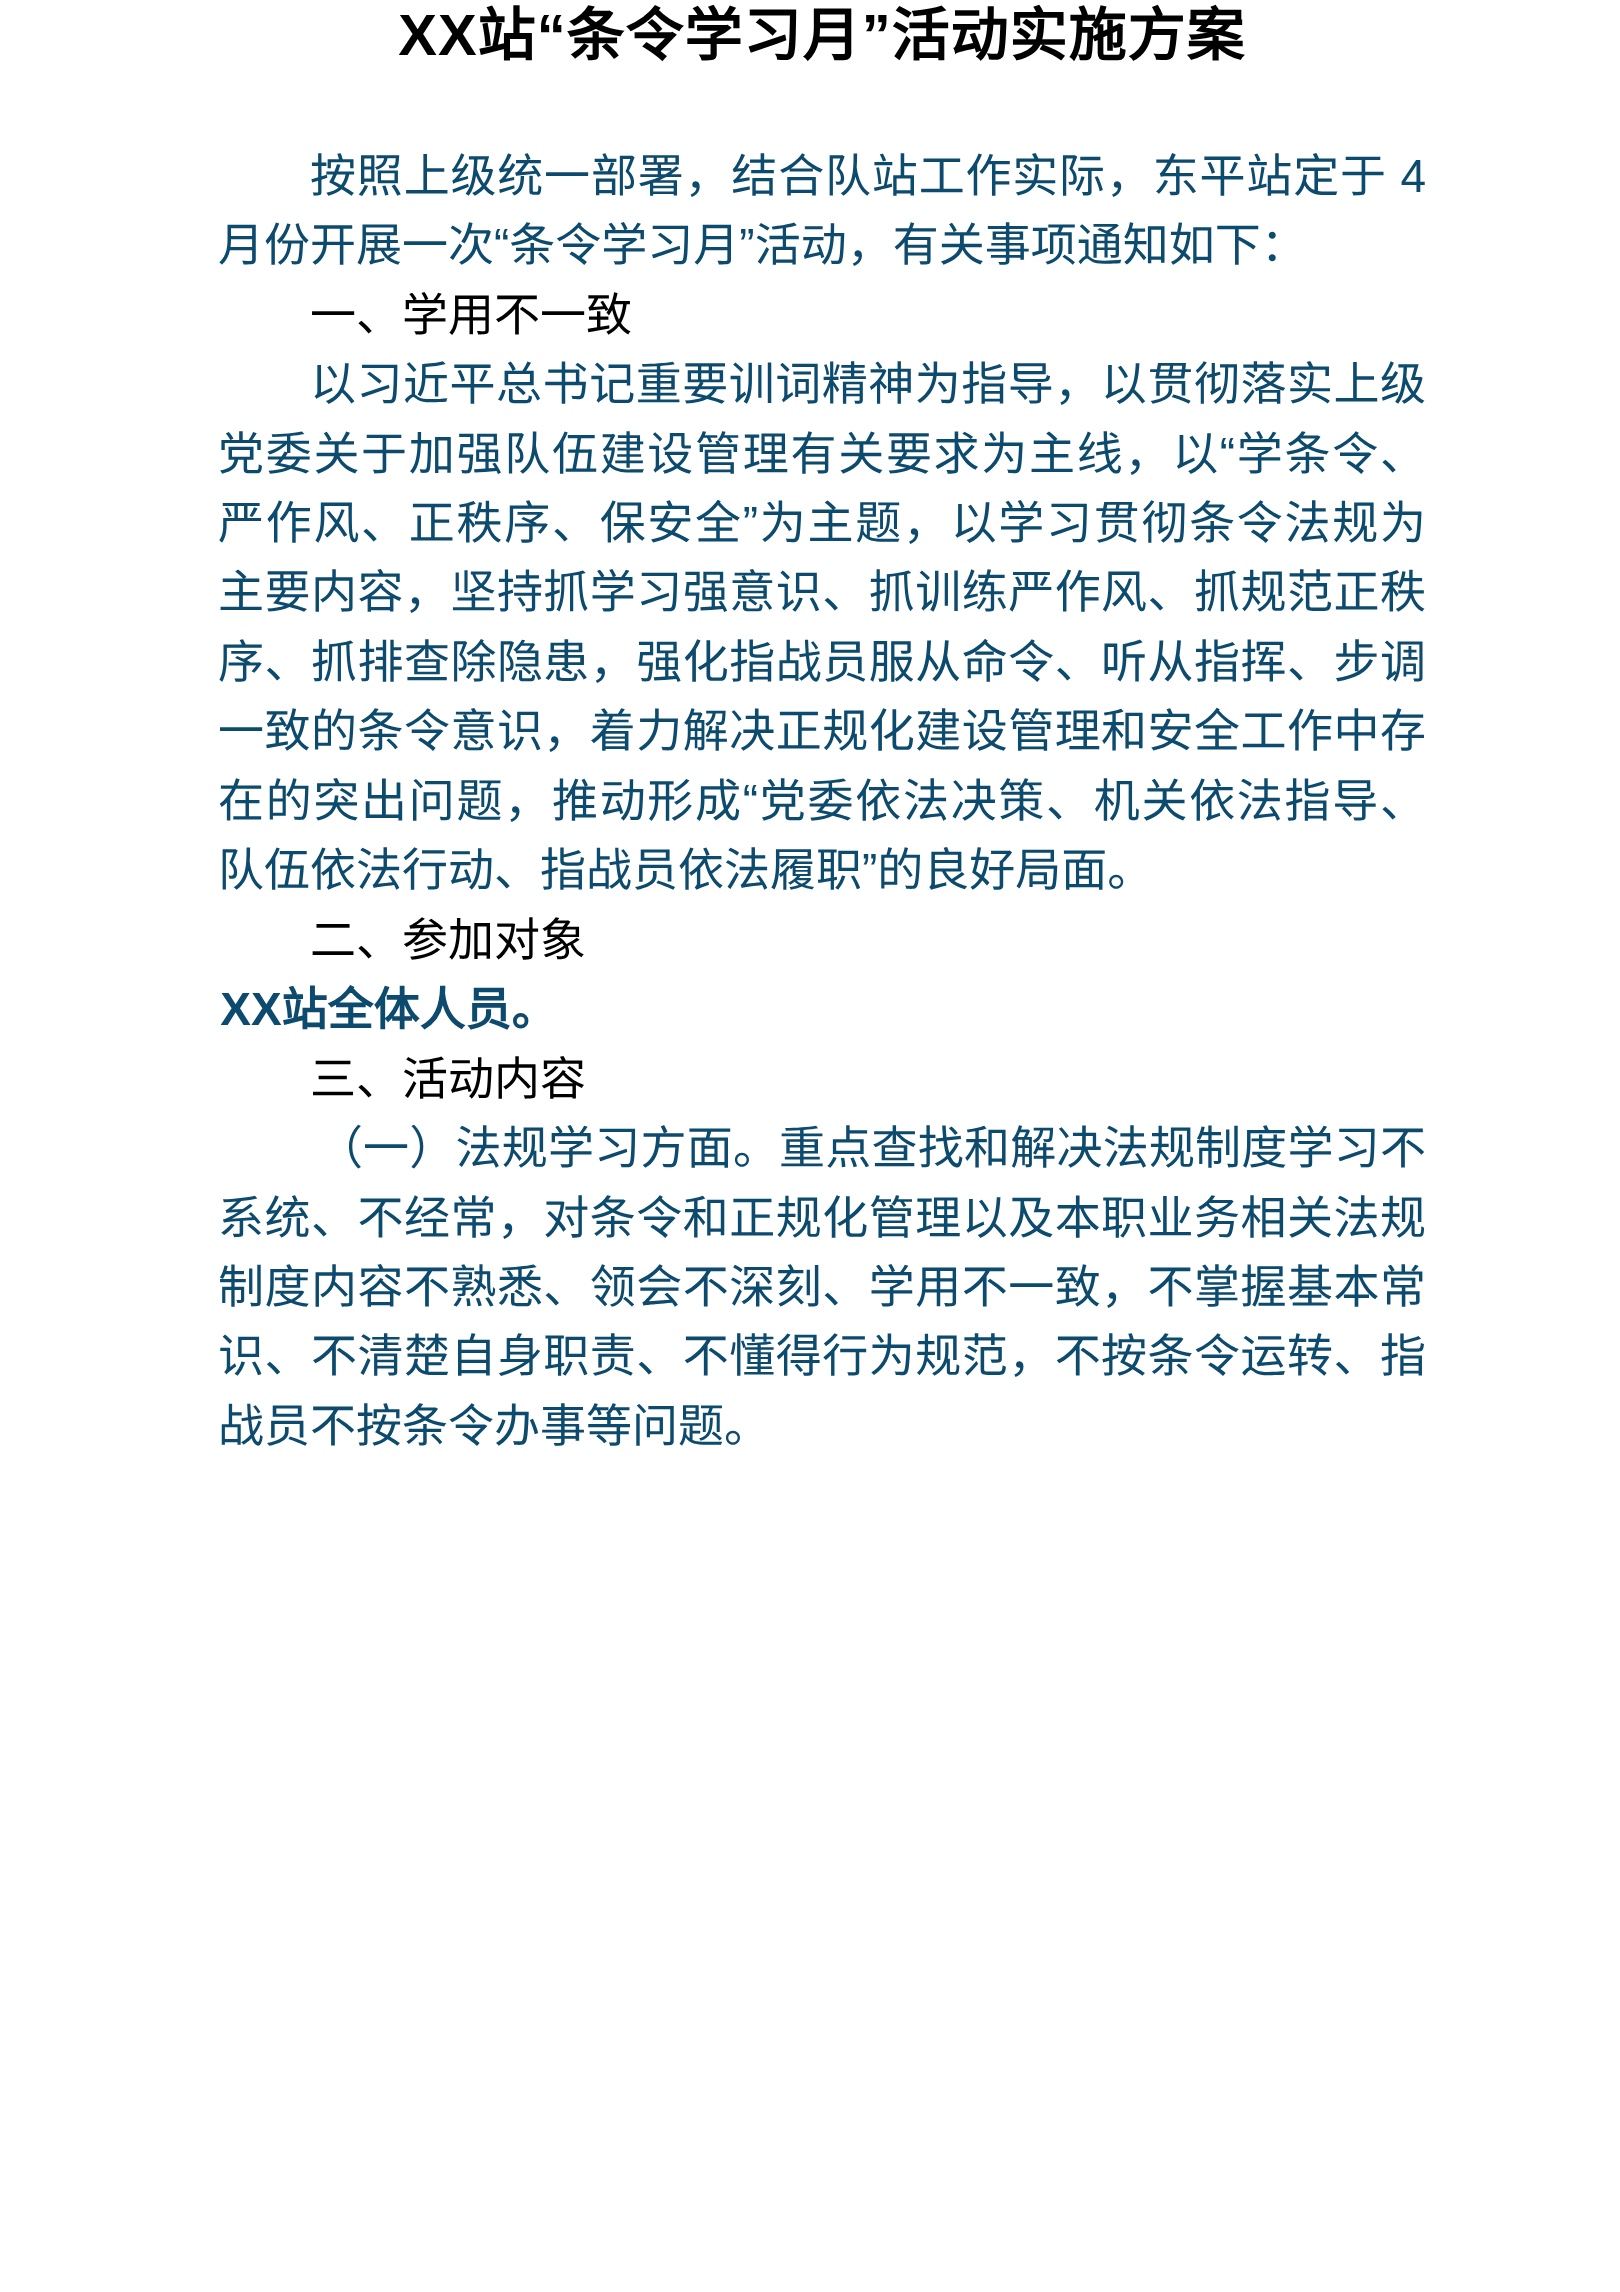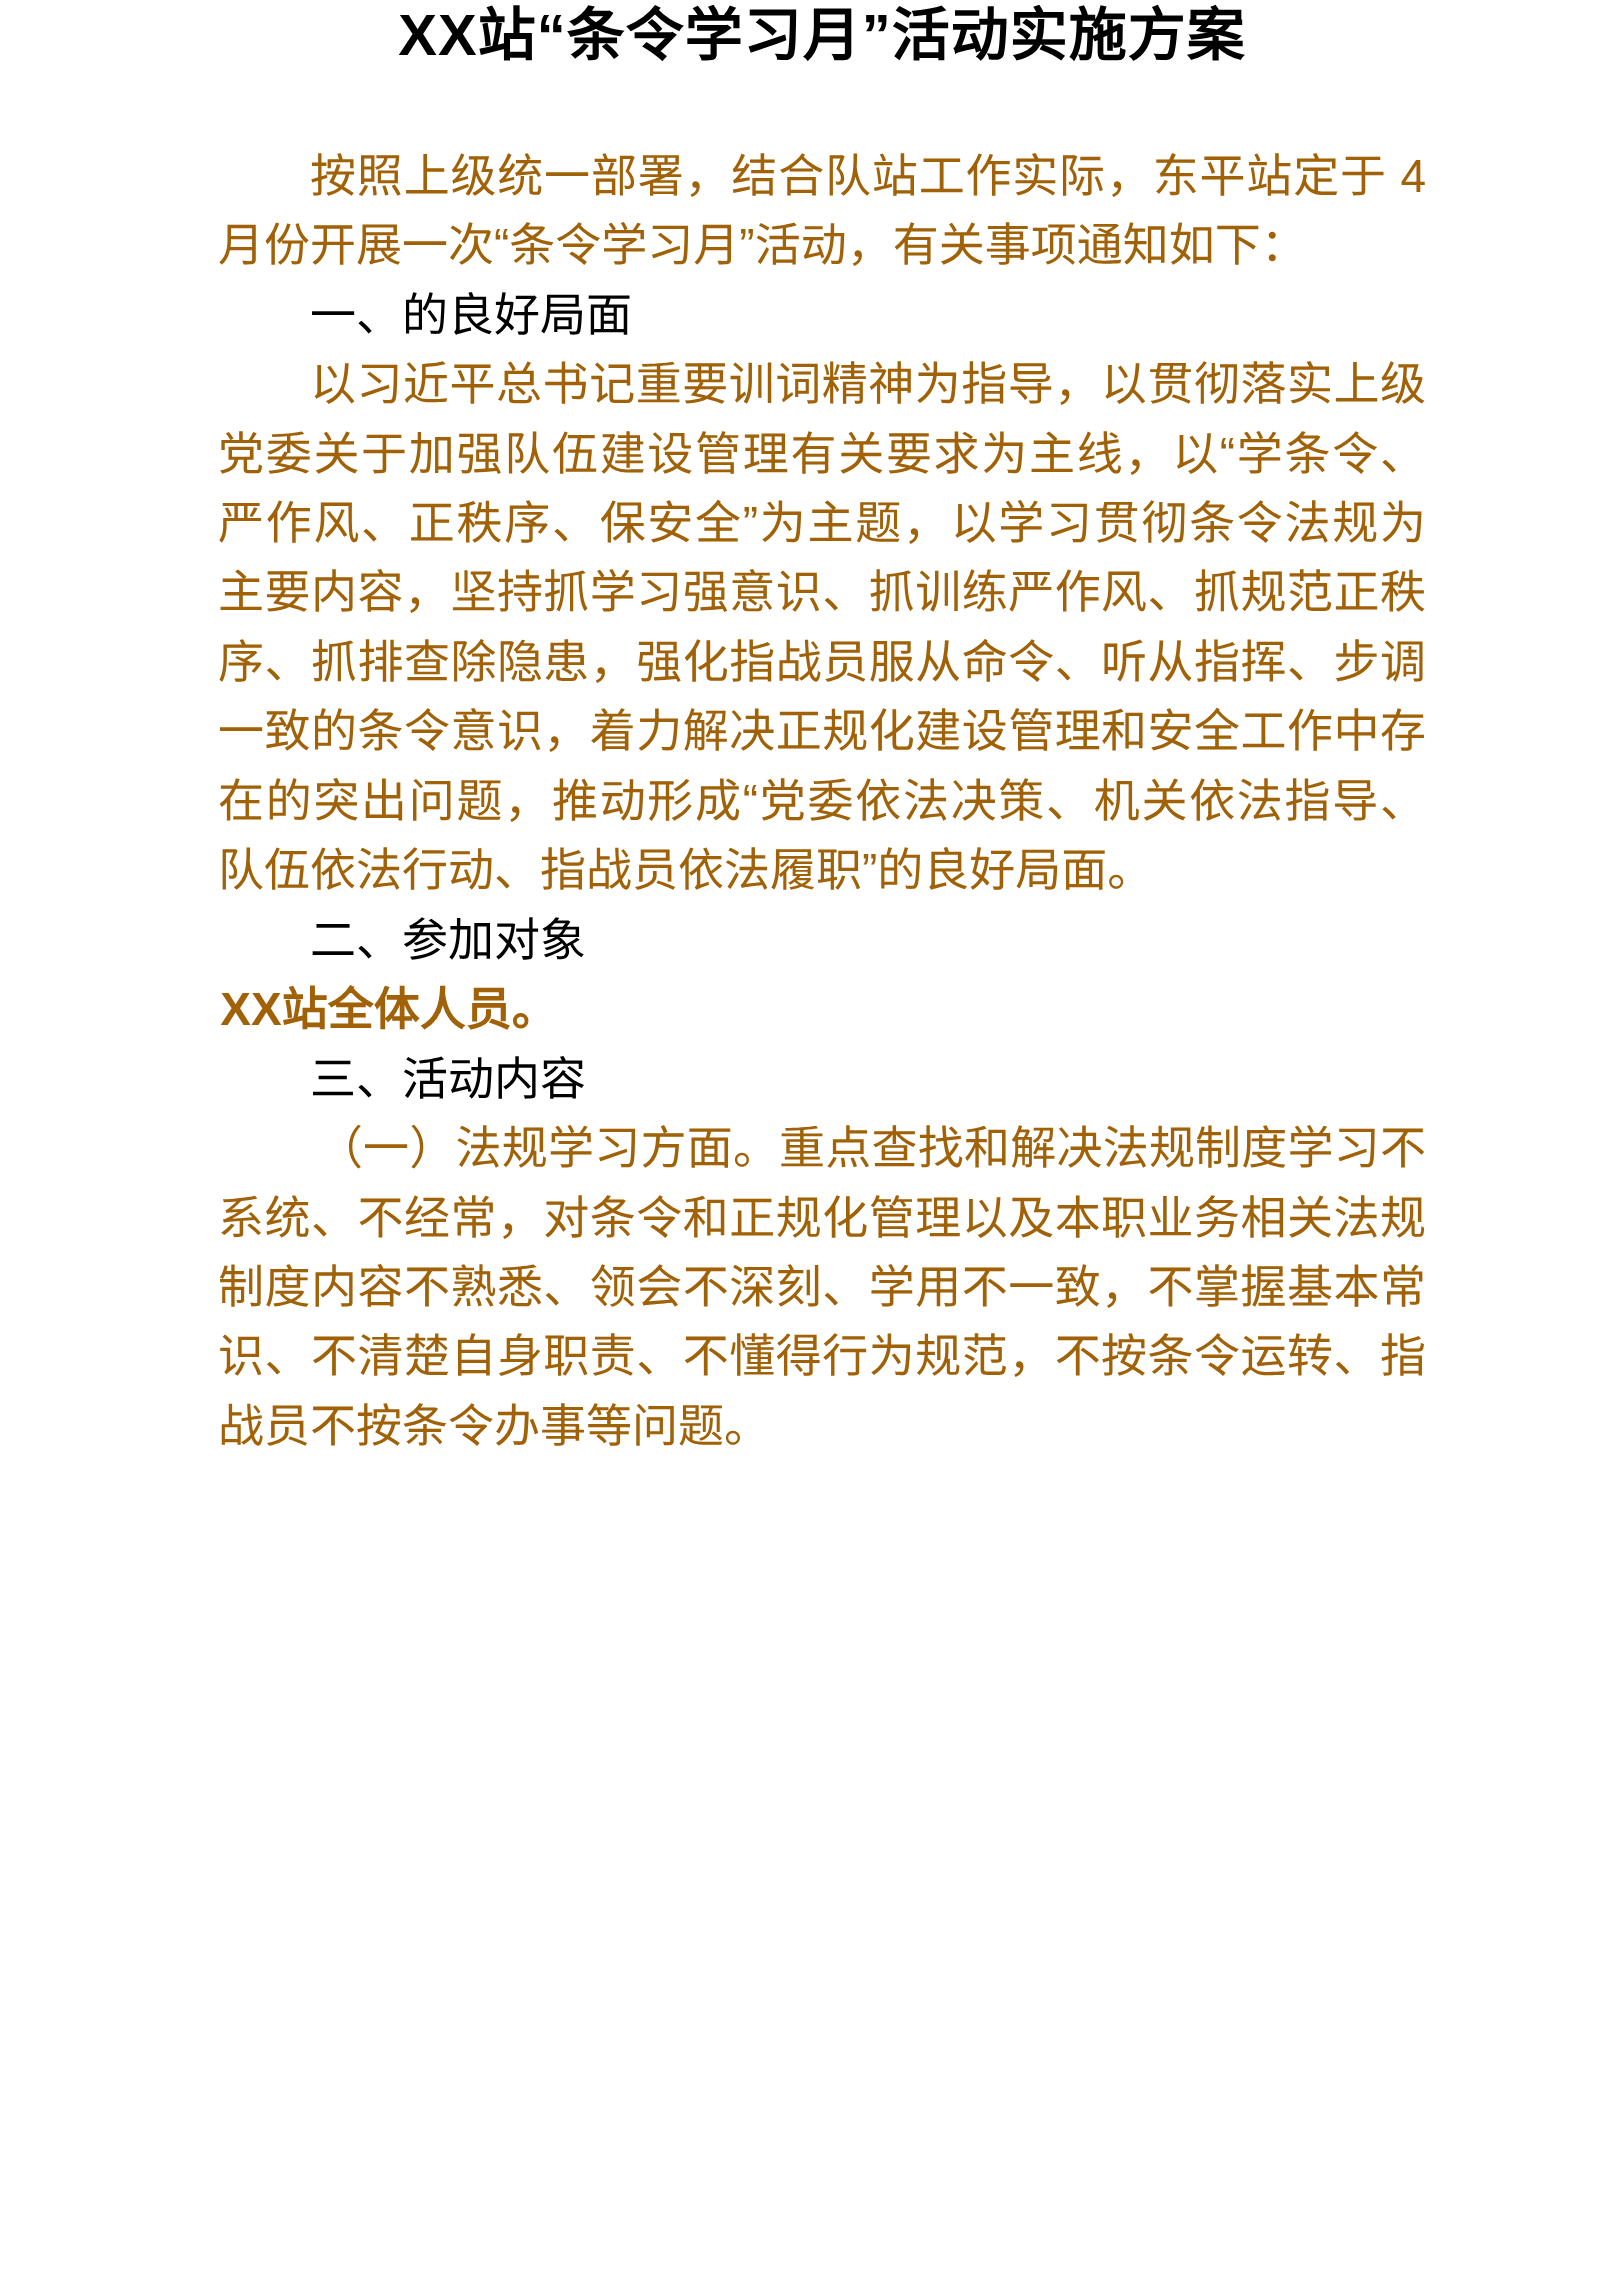--- a/index.html
+++ b/index.html
@@ -39,21 +39,21 @@
   }
 
   .body-block {
     margin-top: 71px;
   }
 
   p.para {
     font-family: "Liberation Sans", "DejaVu Sans", sans-serif;
     font-size: 46px;
     line-height: 1.51;
-    color: #a16207;
+    color: #0c4a6e;
     margin: 0;
     text-align: justify;
     text-justify: inter-ideograph;
     letter-spacing: 0px;
     word-break: break-all;
   }
 
   p.indent-2 {
     text-indent: 2em;
   }
@@ -83,21 +83,21 @@
 
 <div class="page">
   <div class="content">
 
     <h1 class="doc-title">XX站“条令学习月”活动实施方案</h1>
 
     <div class="body-block">
 
       <p class="para indent-2">按照上级统一部署，结合队站工作实际，东平站定于 4 月份开展一次“条令学习月”活动，有关事项通知如下：</p>
 
-      <p class="heading">一、的良好局面</p>
+      <p class="heading">一、学用不一致</p>
 
       <p class="para indent-2">以习近平总书记重要训词精神为指导，以贯彻落实上级党委关于加强队伍建设管理有关要求为主线，以“学条令、严作风、正秩序、保安全”为主题，以学习贯彻条令法规为主要内容，坚持抓学习强意识、抓训练严作风、抓规范正秩序、抓排查除隐患，强化指战员服从命令、听从指挥、步调一致的条令意识，着力解决正规化建设管理和安全工作中存在的突出问题，推动形成“党委依法决策、机关依法指导、队伍依法行动、指战员依法履职”的良好局面。</p>
 
       <p class="heading">二、参加对象</p>
 
       <p class="para indent-none">XX站全体人员。</p>
 
       <p class="heading">三、活动内容</p>
 
       <p class="para indent-paren">（一）法规学习方面。重点查找和解决法规制度学习不系统、不经常，对条令和正规化管理以及本职业务相关法规制度内容不熟悉、领会不深刻、学用不一致，不掌握基本常识、不清楚自身职责、不懂得行为规范，不按条令运转、指战员不按条令办事等问题。</p>

